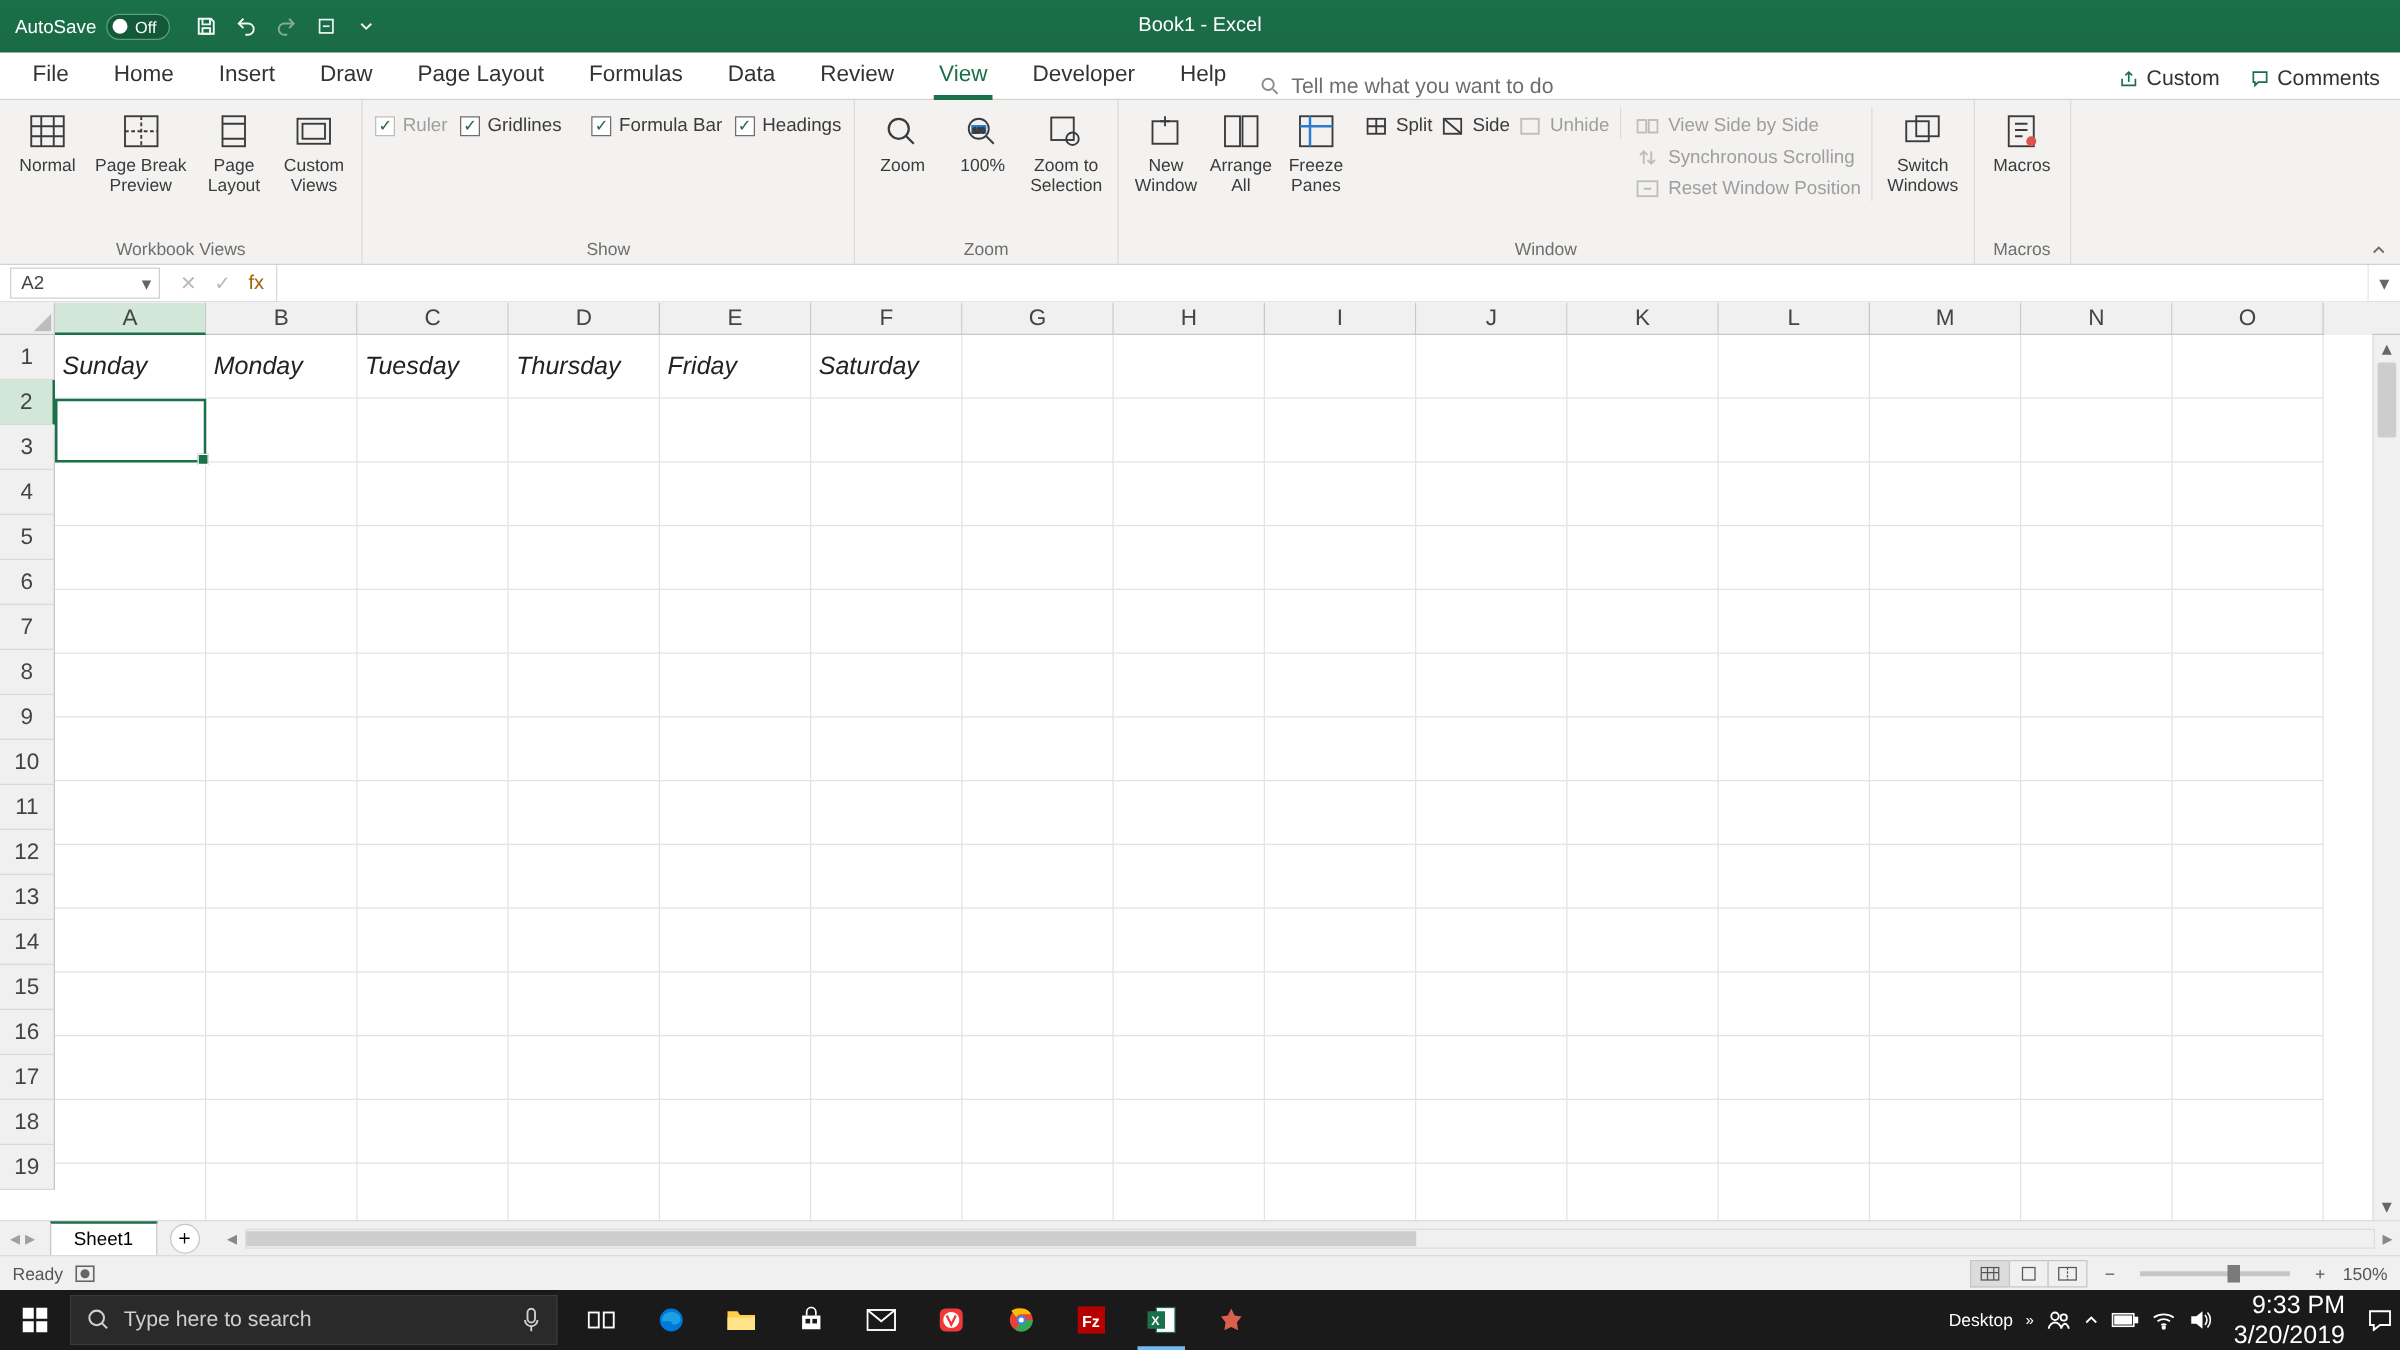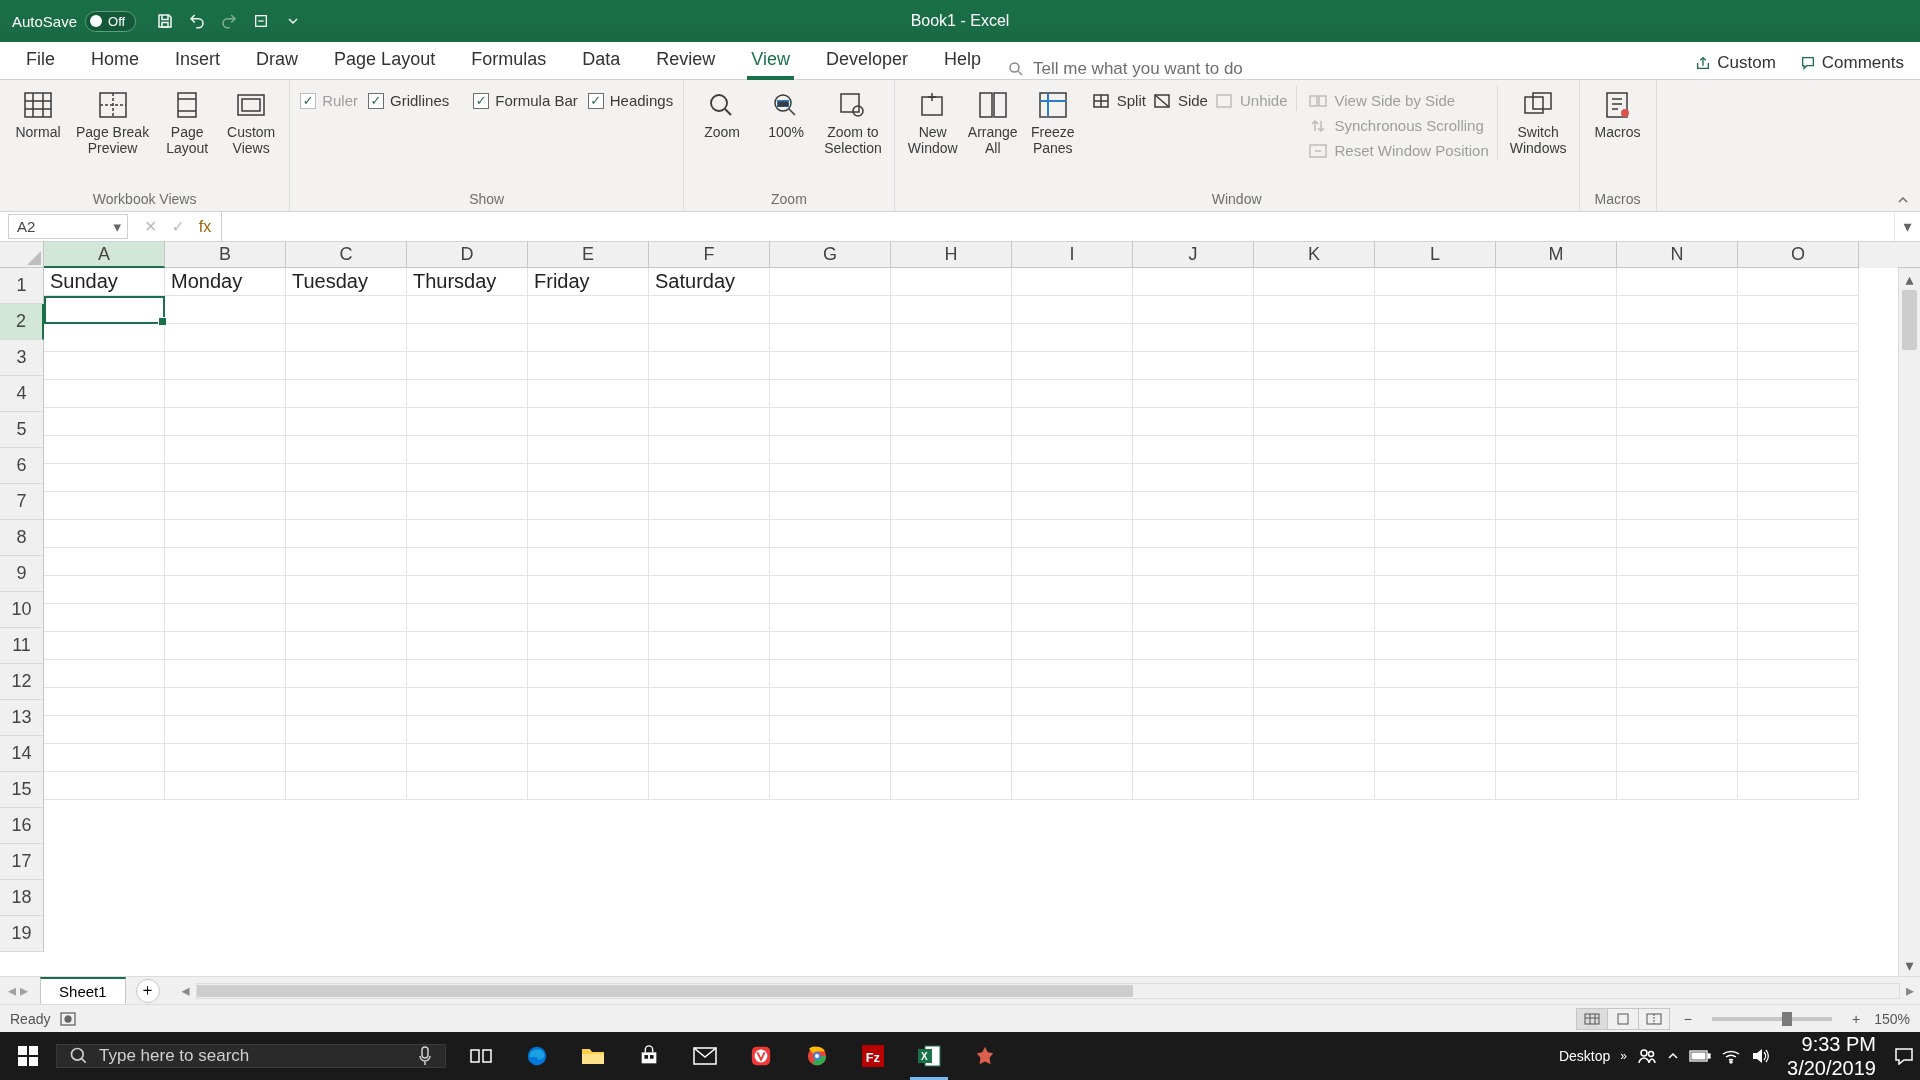--- a/index.html
+++ b/index.html
@@ -59,21 +59,21 @@
 .grid-cols { display: flex; height: 26px; background: #f0f0f0; }
 .corner { width: 44px; border-right: 1px solid #c6c6c6; border-bottom: 1px solid #c6c6c6; background: #f0f0f0; position: relative; }
 .corner::after { content: ""; position: absolute; right: 2px; bottom: 2px; border-left: 14px solid transparent; border-bottom: 14px solid #bdbdbd; }
 .col-h { flex: 0 0 121px; border-right: 1px solid #c6c6c6; border-bottom: 1px solid #c6c6c6; display: flex; align-items: center; justify-content: center; font-size: 18px; color: #444; background: #f0f0f0; cursor: pointer; }
 .col-h.sel { background: #d2e7d8; border-bottom: 2px solid #1a7048; }
 .grid-body { flex: 1; overflow: hidden; display: flex; }
 .row-hs { width: 44px; display: flex; flex-direction: column; }
 .row-h { height: 36px; border-right: 1px solid #c6c6c6; border-bottom: 1px solid #d9d9d9; display: flex; align-items: center; justify-content: center; font-size: 18px; color: #444; background: #f0f0f0; cursor: pointer; }
 .row-h.sel { background: #d2e7d8; border-right: 2px solid #1a7048; }
 .cells { flex: 1; }
-.row { display: flex; height: 28px; }
+.row { display: flex; height: 51px; font-style: italic; }
 .cell { flex: 0 0 121px; border-right: 1px solid #e3e3e3; border-bottom: 1px solid #e3e3e3; padding: 4px 6px; font-size: 20px; color: #222; display: flex; align-items: center; overflow: visible; white-space: nowrap; cursor: cell; }
 .cell.selected { outline: 2px solid #1a7048; outline-offset: -2px; position: relative; }
 .cell.selected::after { content: ""; position: absolute; right: -3px; bottom: -3px; width: 7px; height: 7px; background: #1a7048; border: 1px solid #fff; }
 .vscroll { width: 22px; background: #f0f0f0; border-left: 1px solid #dcdcdc; display: flex; flex-direction: column; }
 .vscroll .arrow { height: 22px; display: flex; align-items: center; justify-content: center; color: #666; cursor: pointer; }
 .vscroll .track { flex: 1; position: relative; }
 .vscroll .thumb { position: absolute; left: 3px; right: 3px; top: 0; height: 60px; background: #cdcdcd; border-radius: 2px; cursor: pointer; }
 
 
 .sheetbar { height: 28px; background: #f0f0f0; border-top: 1px solid #dcdcdc; display: flex; align-items: center; }
@@ -89,21 +89,21 @@
 .statusbar .spacer { flex: 1; }
 .view-btns { display: flex; }
 .view-btn { width: 32px; height: 22px; border: 1px solid #c6c6c6; display: flex; align-items: center; justify-content: center; margin-left: -1px; cursor: pointer; background: #f0f0f0; }
 .view-btn.active { background: #dcdcdc; }
 .zoom-slider { width: 120px; height: 4px; background: #c6c6c6; position: relative; margin: 0 6px; }
 .zoom-slider .zthumb { position: absolute; top: -5px; left: 58%; width: 10px; height: 14px; background: #7a7a7a; cursor: pointer; }
 
 
 .winbar { height: 48px; background: #1a1a1a; display: flex; align-items: center; color: #fff; }
 .start { width: 56px; display: flex; align-items: center; justify-content: center; cursor: pointer; }
-.searchbox { flex: 0 0 390px; height: 24px; background: #2a2a2a; display: flex; align-items: center; gap: 10px; padding: 0 12px; color: #cfcfcf; font-size: 17px; border: 1px solid #3a3a3a; }
+.searchbox { flex: 0 0 390px; height: 40px; background: #2a2a2a; display: flex; align-items: center; gap: 10px; padding: 0 12px; color: #cfcfcf; font-size: 17px; border: 1px solid #3a3a3a; }
 .task-icons { display: flex; align-items: center; gap: 6px; margin-left: 10px; }
 .ticon { width: 50px; height: 48px; display: flex; align-items: center; justify-content: center; cursor: pointer; position: relative; }
 .ticon.active::after { content: ""; position: absolute; left: 6px; right: 6px; bottom: 0; height: 3px; background: #76b9f0; }
 .tray { margin-left: auto; display: flex; align-items: center; gap: 10px; padding-right: 6px; }
 .tray .label { font-size: 14px; }
 .clock { text-align: right; font-size: 20px; line-height: 1.2; padding: 0 8px; }
 
 svg { display: block; }
 </style>
 </head>

